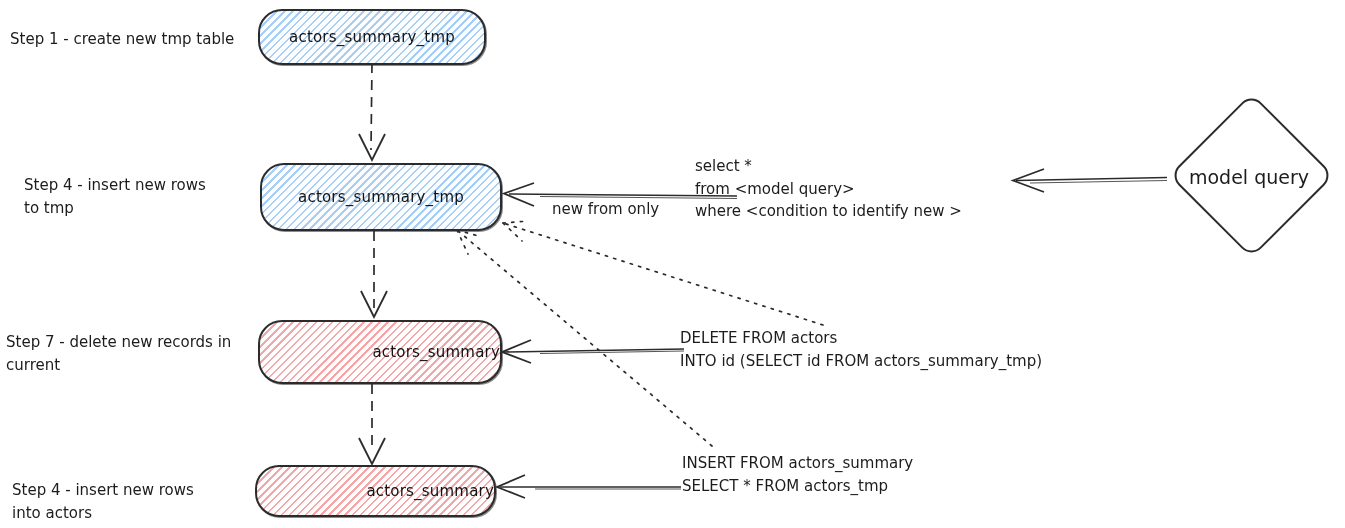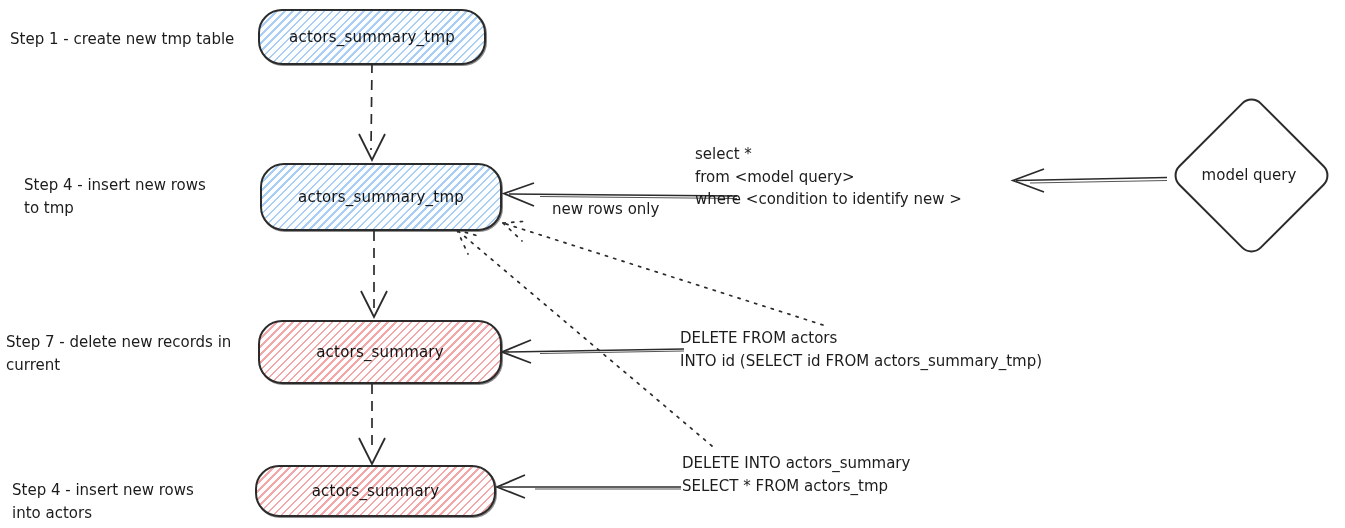--- a/index.html
+++ b/index.html
@@ -16,28 +16,29 @@
     font-size:15px; color:#141414; letter-spacing:.2px;
     box-shadow:1px 1px 0 rgba(43,43,43,.55);
   }
   .node.blue {
     background:repeating-linear-gradient(135deg,
       #a9cdf3 0px, #a9cdf3 1.7px, rgba(255,255,255,0) 1.7px, rgba(255,255,255,0) 5.6px) #fbfdff;
   }
   .node.red {
     background:repeating-linear-gradient(135deg,
       #f2a8a8 0px, #f2a8a8 1.7px, rgba(255,255,255,0) 1.7px, rgba(255,255,255,0) 5.6px) #fffdfd;
+    justify-content:flex-end;
   }
   .diamond {
     position:absolute; left:1193px; top:117px; width:113px; height:113px;
     border:2px solid #2b2b2b; border-radius:14px; background:#ffffff;
     transform:rotate(45deg);
   }
   .diamond-label { position:absolute; left:1179px; top:166px; width:140px;
-    text-align:center; font-size:15px; }
+    text-align:center; font-size:19px; }
   svg.connectors { position:absolute; left:0; top:0; pointer-events:none; }
   svg.connectors * { stroke:#2b2b2b; fill:none; }
   .shaft  { stroke-width:1.6px; }
   .shaft2 { stroke-width:1px; opacity:.8; }
   .dash   { stroke-width:1.7px; stroke-dasharray:10 7; }
   .dot    { stroke-width:1.7px; stroke-dasharray:2.2 6.5; stroke-linecap:round; }
   .head   { stroke-width:1.8px; stroke-linejoin:miter; }
 </style>
 </head>
 <body>
@@ -115,22 +116,22 @@
   <div class="node red" style="left:258px; top:320px; width:240px; height:60px;">
     <span>actors_summary</span>
   </div>
   <div class="node red" style="left:255px; top:465px; width:237px; height:48px;">
     <span>actors_summary</span>
   </div>
 
   <div class="diamond"></div>
   <div class="diamond-label">model query</div>
 
-  <div class="txt" style="left:695px; top:143px; width:320px;">select *
+  <div class="txt" style="left:695px; top:155px; width:320px;">select *
 from &lt;model query&gt;
 where &lt;condition to identify new &gt;</div>
-  <div class="txt" style="left:552px; top:198px; width:110px;">new rows only</div>
+  <div class="txt" style="left:552px; top:198px; width:110px;">new from only</div>
   <div class="txt" style="left:680px; top:327px; width:410px;">DELETE FROM actors
 INTO id (SELECT id FROM actors_summary_tmp)</div>
-  <div class="txt" style="left:682px; top:452px; width:265px;">DELETE INTO actors_summary
+  <div class="txt" style="left:682px; top:452px; width:265px;">INSERT FROM actors_summary
 SELECT * FROM actors_tmp</div>
 
 </div>
 
 </body></html>

